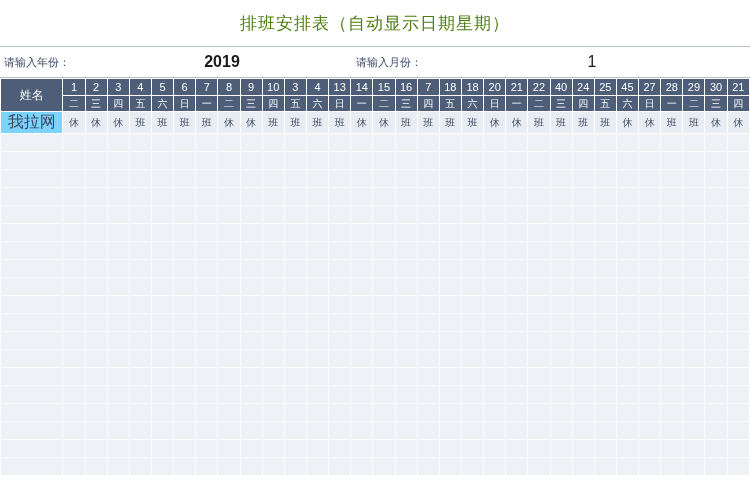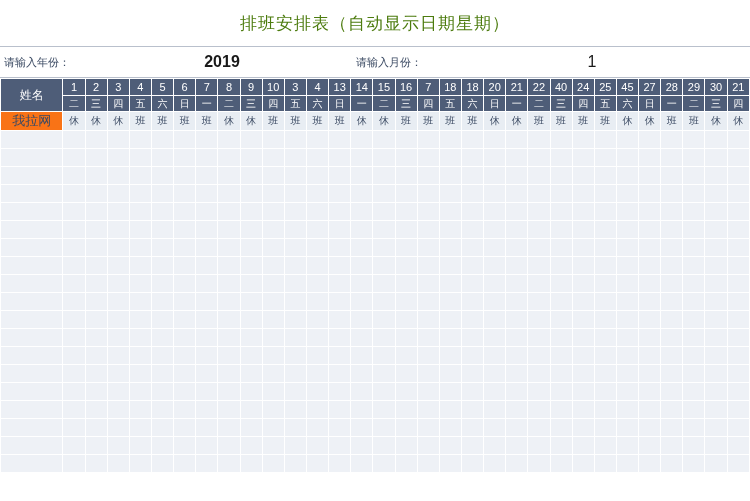--- a/index.html
+++ b/index.html
@@ -88,23 +88,23 @@
     line-height: 16px;
   }
   .hdr-week {
     background: #4e5d78;
     color: #ffffff;
     font-size: 10px;
     height: 15px;
     line-height: 15px;
   }
   .data-name-cell {
-    background: #f97316;
+    background: #7dd3fc;
     color: #3b4a63;
-    font-size: 13px;
+    font-size: 16px;
     height: 18px;
     border: 1px solid #ffffff;
     font-family: Liberation Serif, serif;
   }
   .data-cell {
     background: #e8edf3;
     color: #3b4a63;
     font-size: 10px;
     height: 18px;
     border: 1px solid #ffffff;

